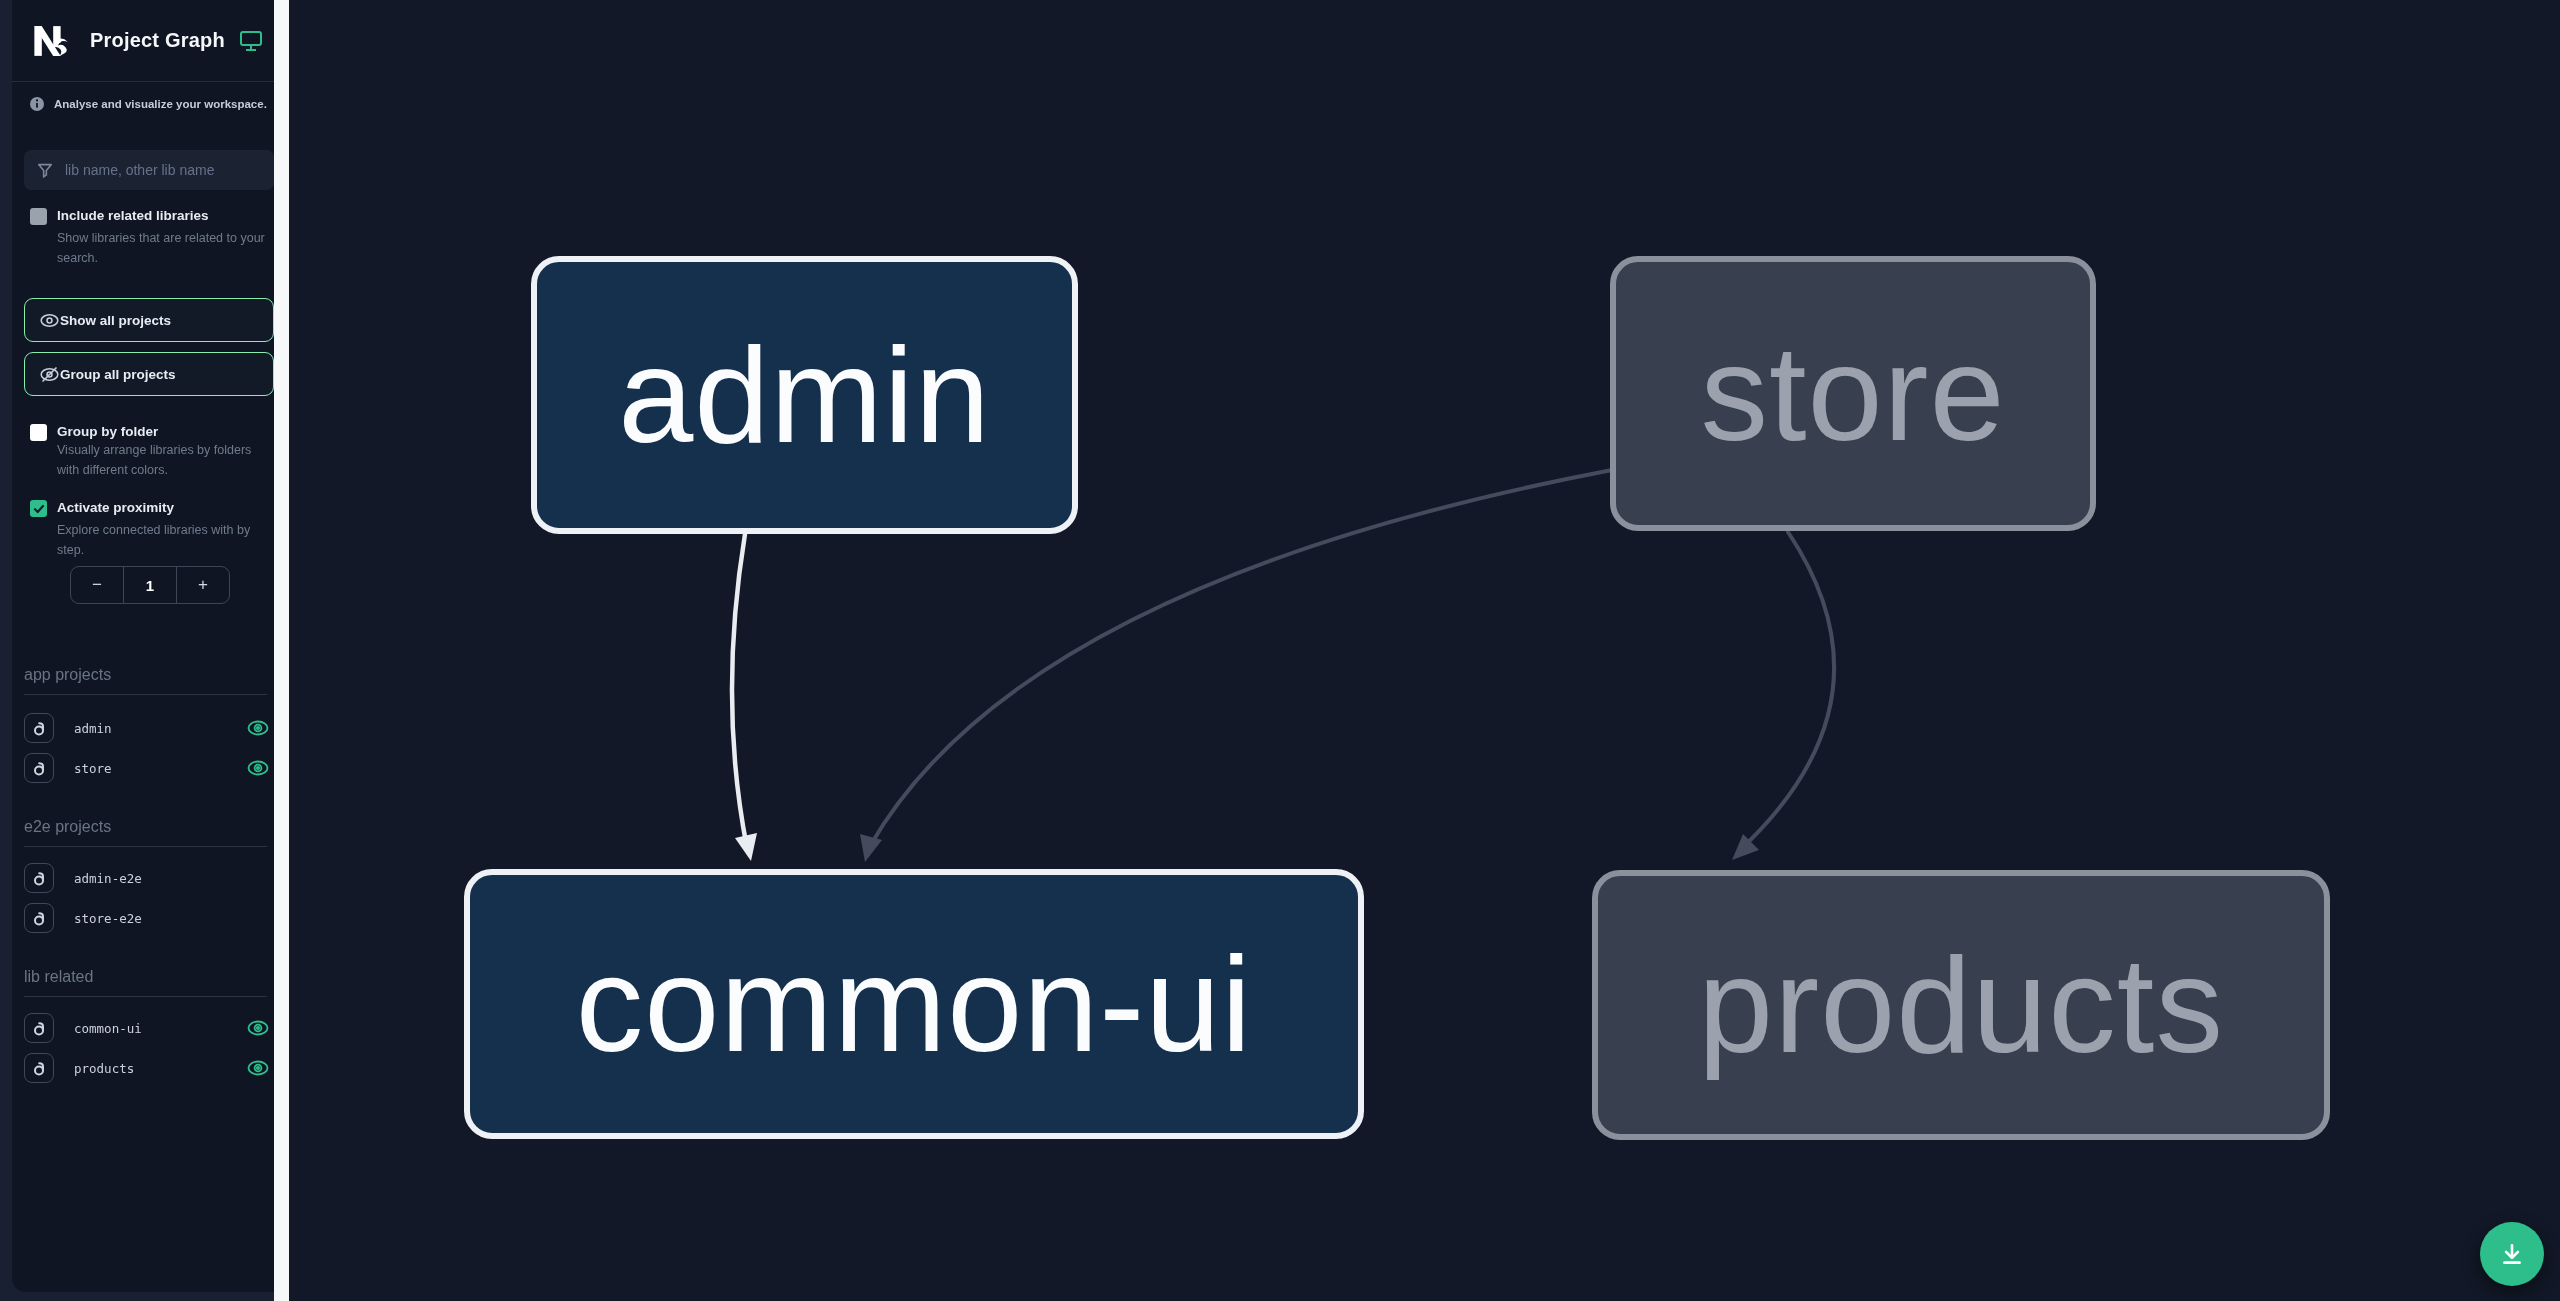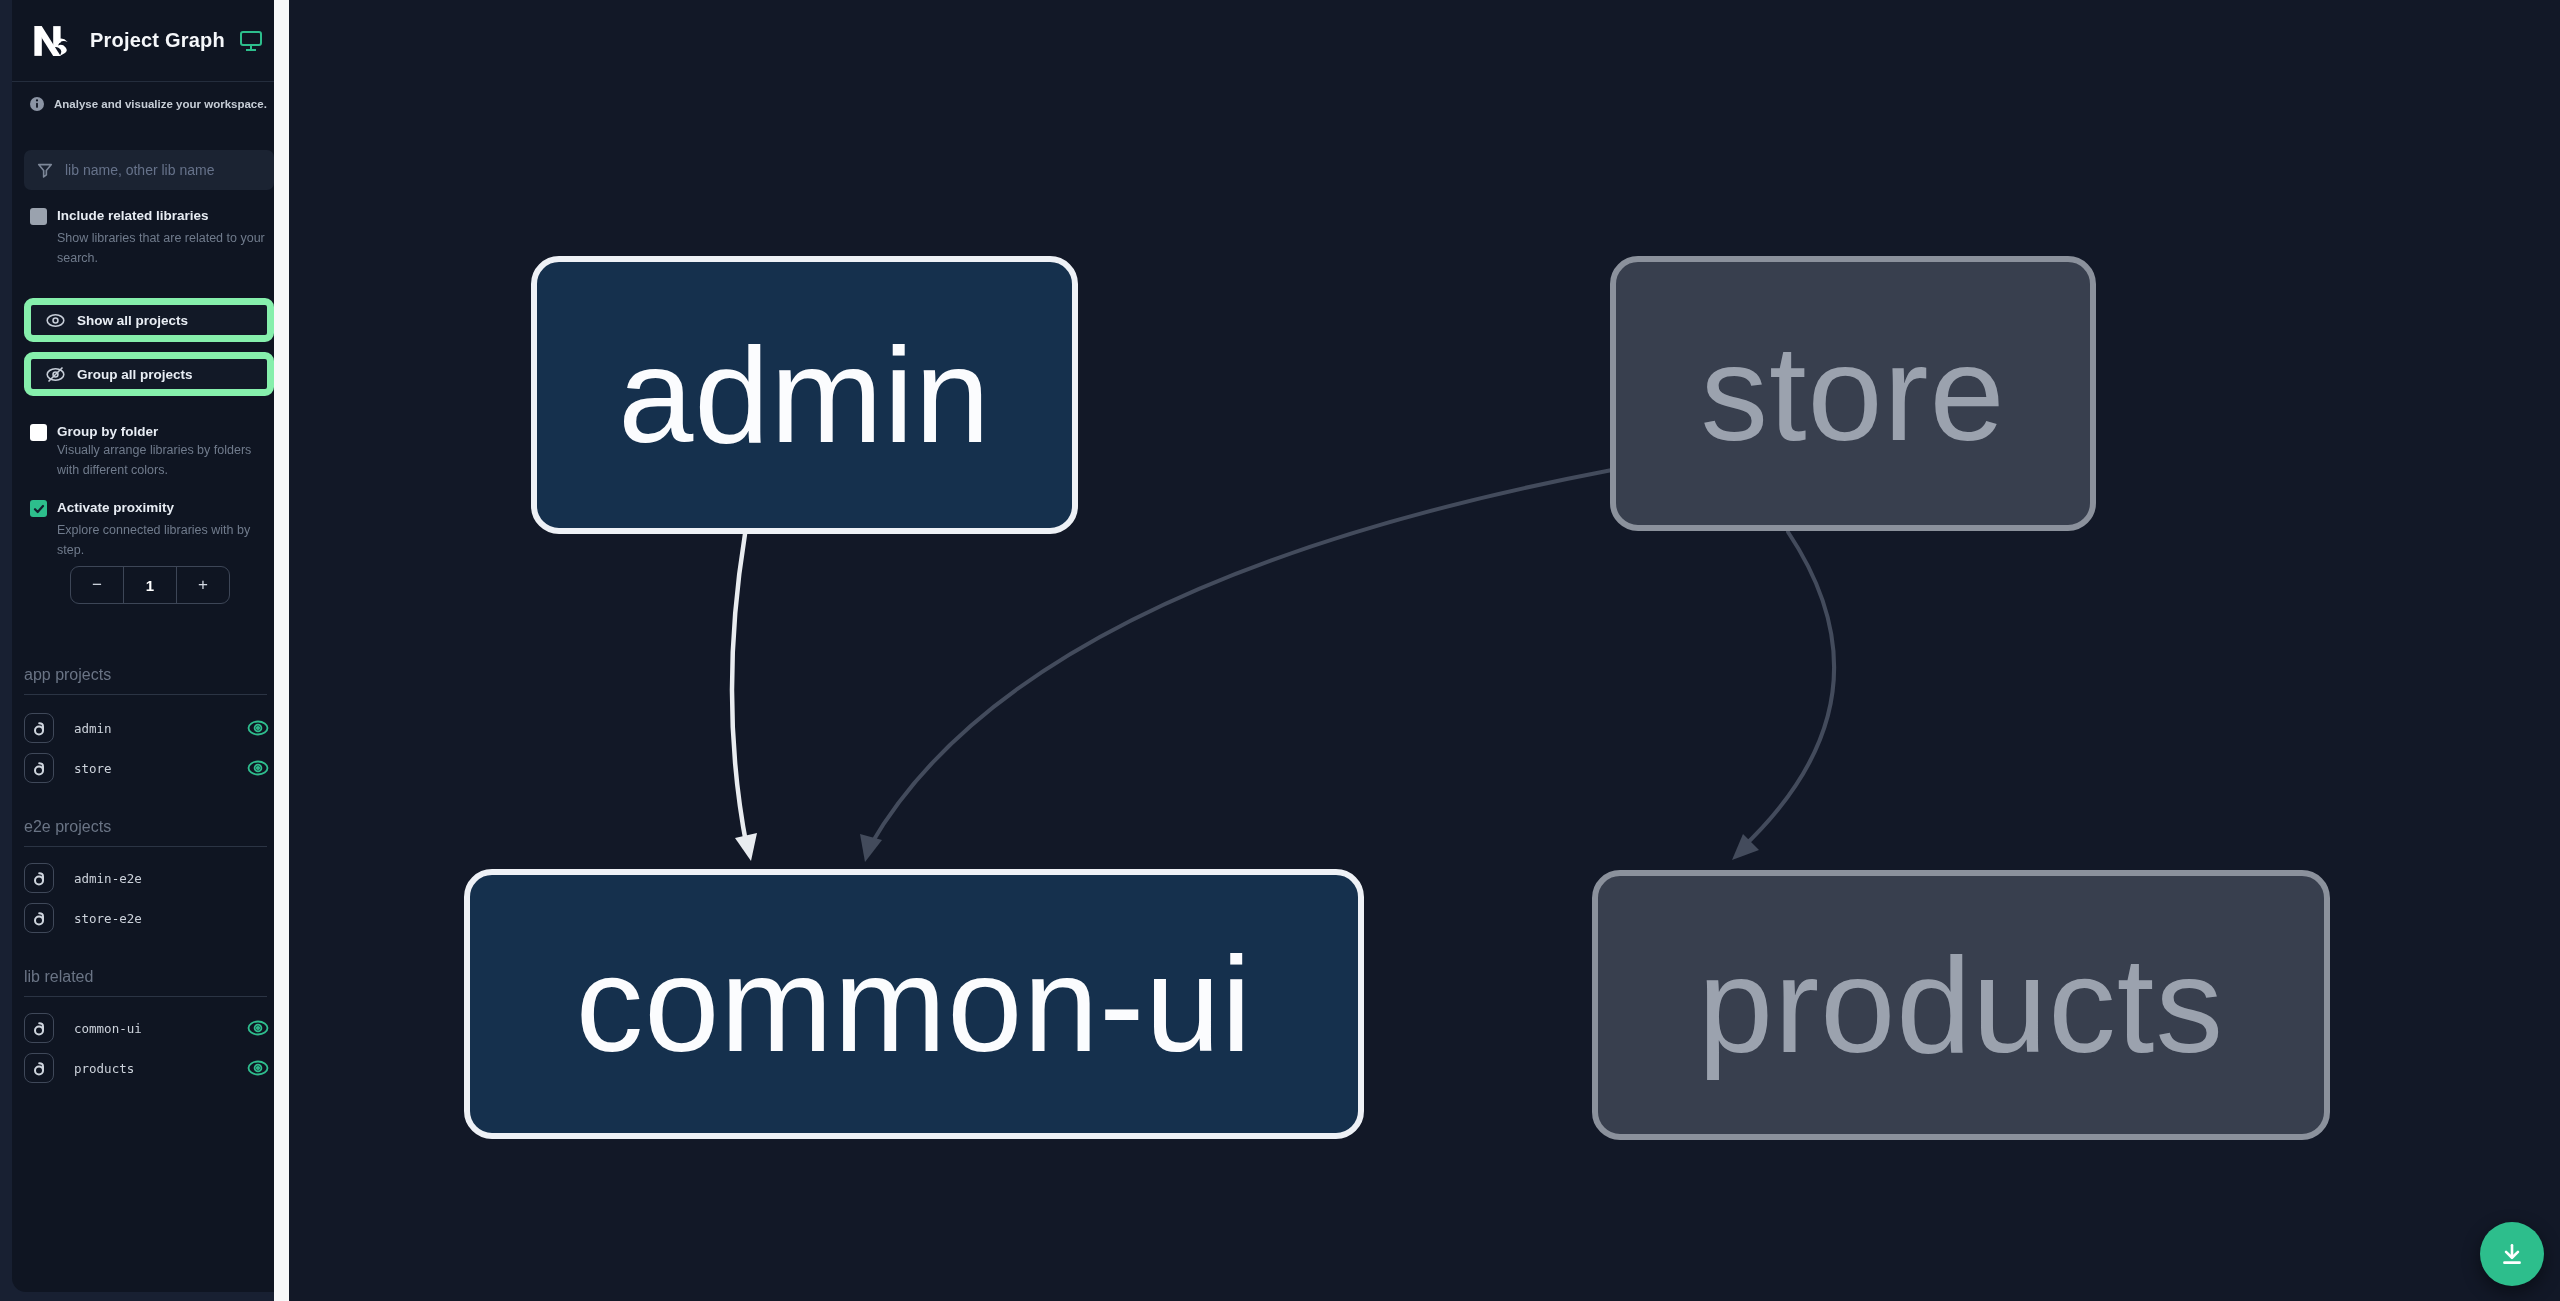--- a/index.html
+++ b/index.html
@@ -30,22 +30,22 @@
 
   .cb { position:absolute; left:18px; width:17px; height:17px; border-radius:3px; }
   .cb-gray  { background:#9aa2ae; }
   .cb-white { background:#ffffff; }
   .cb-green { background:#2dbe8c; display:flex; align-items:center; justify-content:center; }
   .cb-green svg { width:12px; height:12px; }
   .cb-label { position:absolute; left:45px; color:#e7ecf3; font-size:13.5px; font-weight:bold; }
   .cb-desc  { position:absolute; left:45px; width:216px; color:#707b8c; font-size:12.5px; line-height:20px; }
 
   .sb-btn { position:absolute; left:12px; width:250px; height:44px; background:#121927;
-            border:7px solid #86efac; border-radius:9px; display:flex; align-items:center;
-            padding:0 14px; gap:11px; cursor:pointer; }
+            border:1px solid #86efac; border-radius:9px; display:flex; align-items:center;
+            padding:0 14px; cursor:pointer; }
   .sb-btn svg { width:21px; height:21px; color:#c6cdd8; flex:0 0 auto; }
   .sb-btn span { color:#e8edf4; font-size:13.5px; font-weight:bold; }
 
   .stepper { position:absolute; left:58px; top:566px; width:160px; height:38px;
              border:1px solid #3d4657; border-radius:9px; display:flex; overflow:hidden; }
   .stepper > div { display:flex; align-items:center; justify-content:center; flex:1; color:#d3d9e2; }
   .stepper .st-btn { font-size:17px; cursor:pointer; }
   .stepper .st-val { border-left:1px solid #3d4657; border-right:1px solid #3d4657;
                      color:#ffffff; font-size:15px; font-weight:bold; }
 

